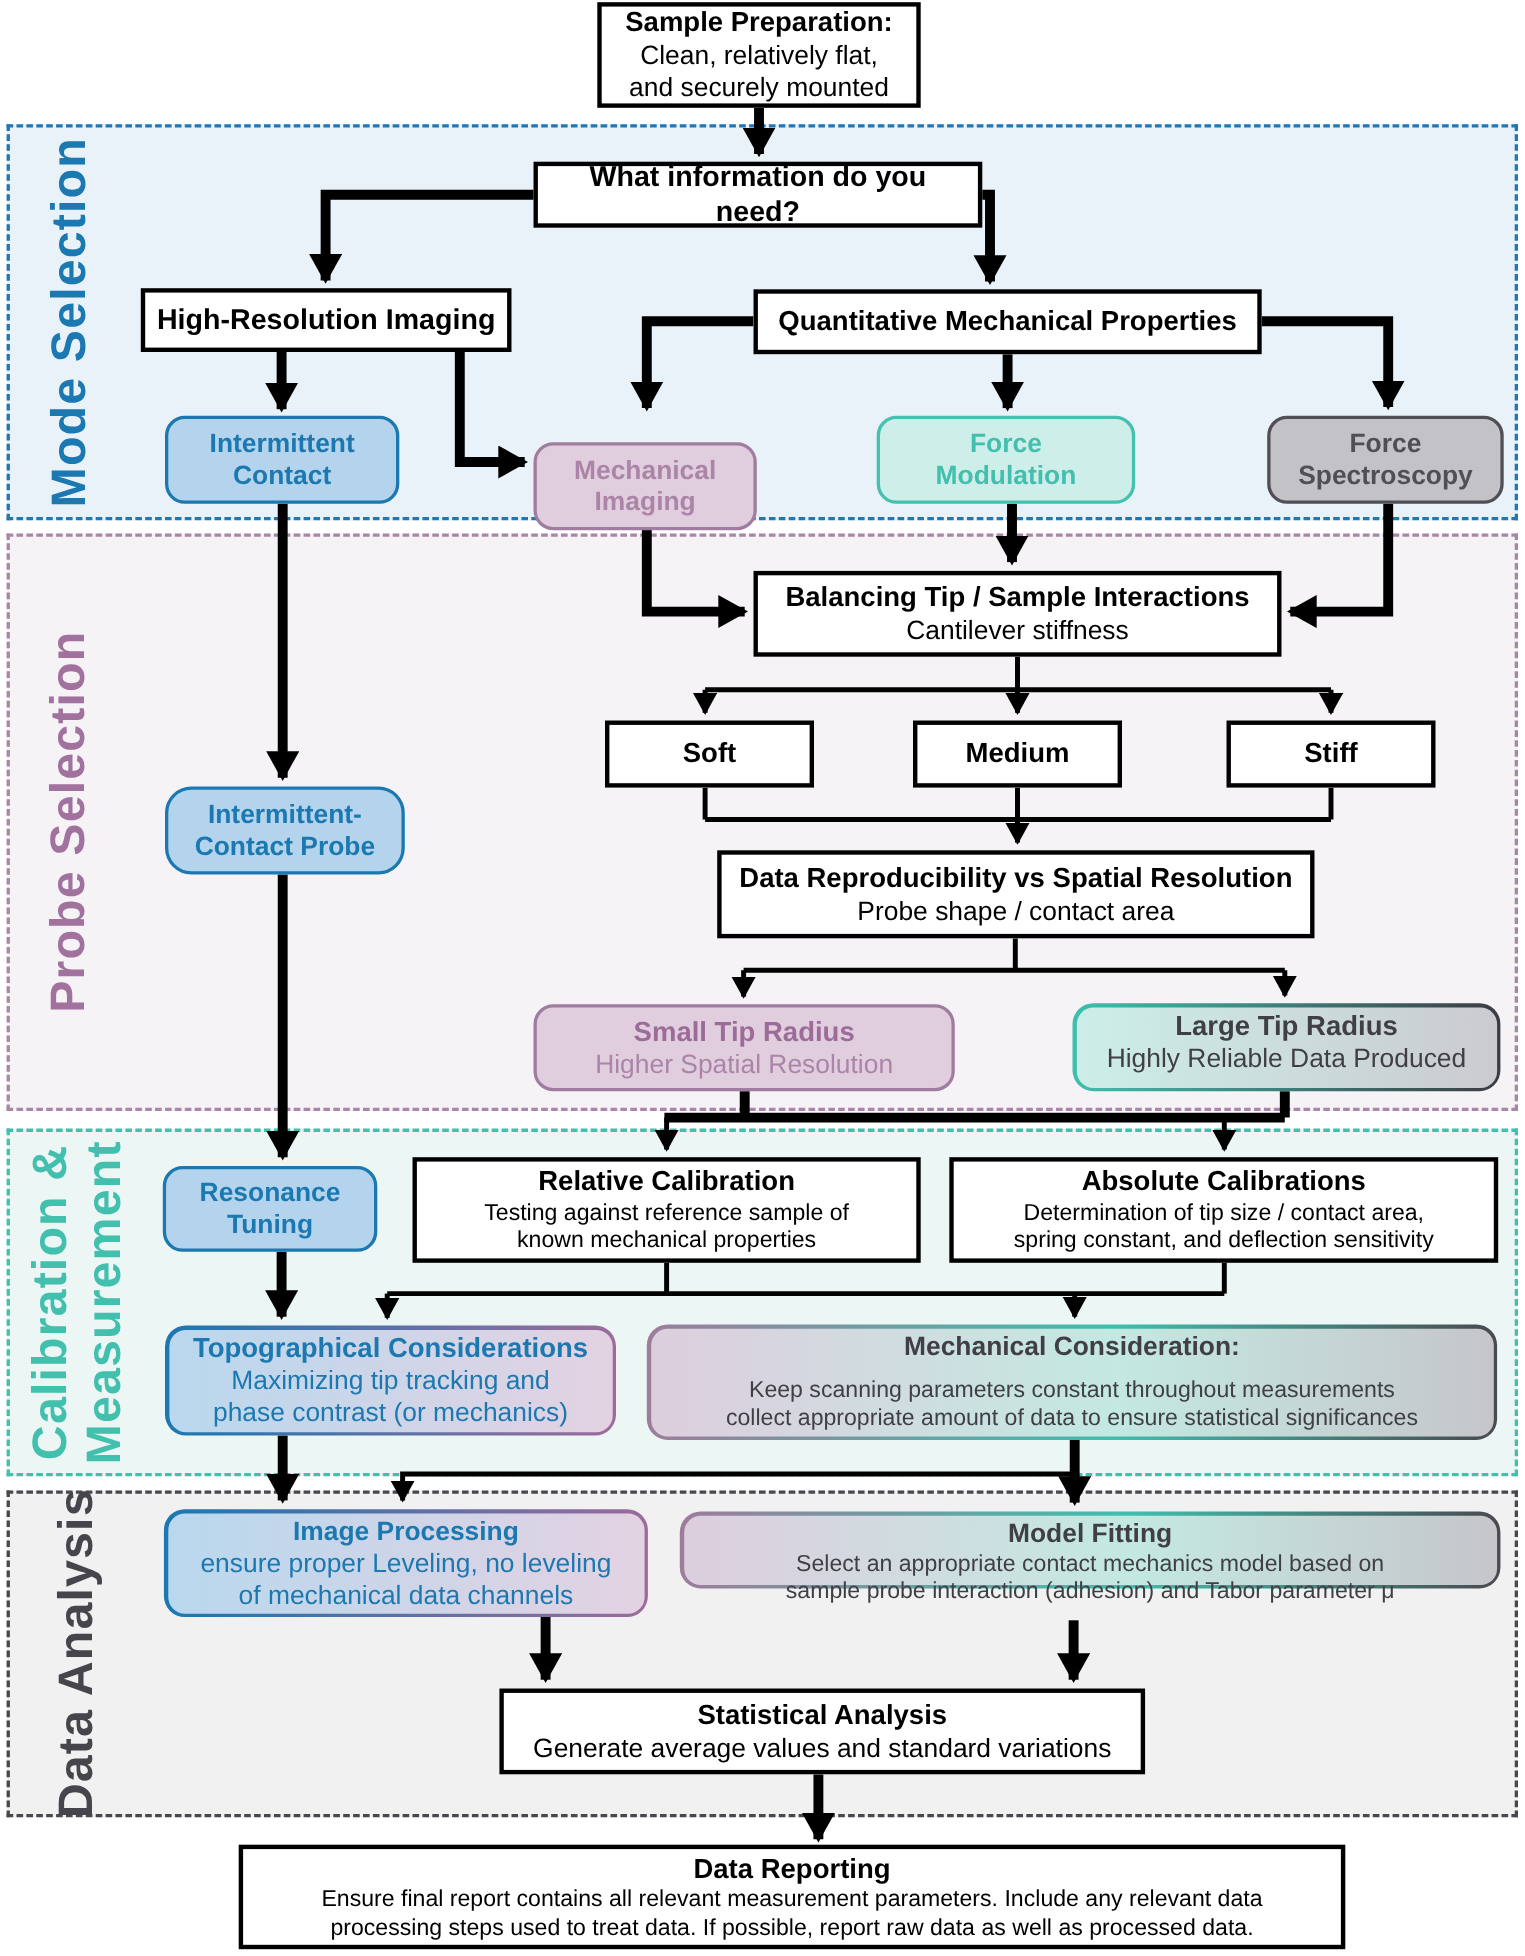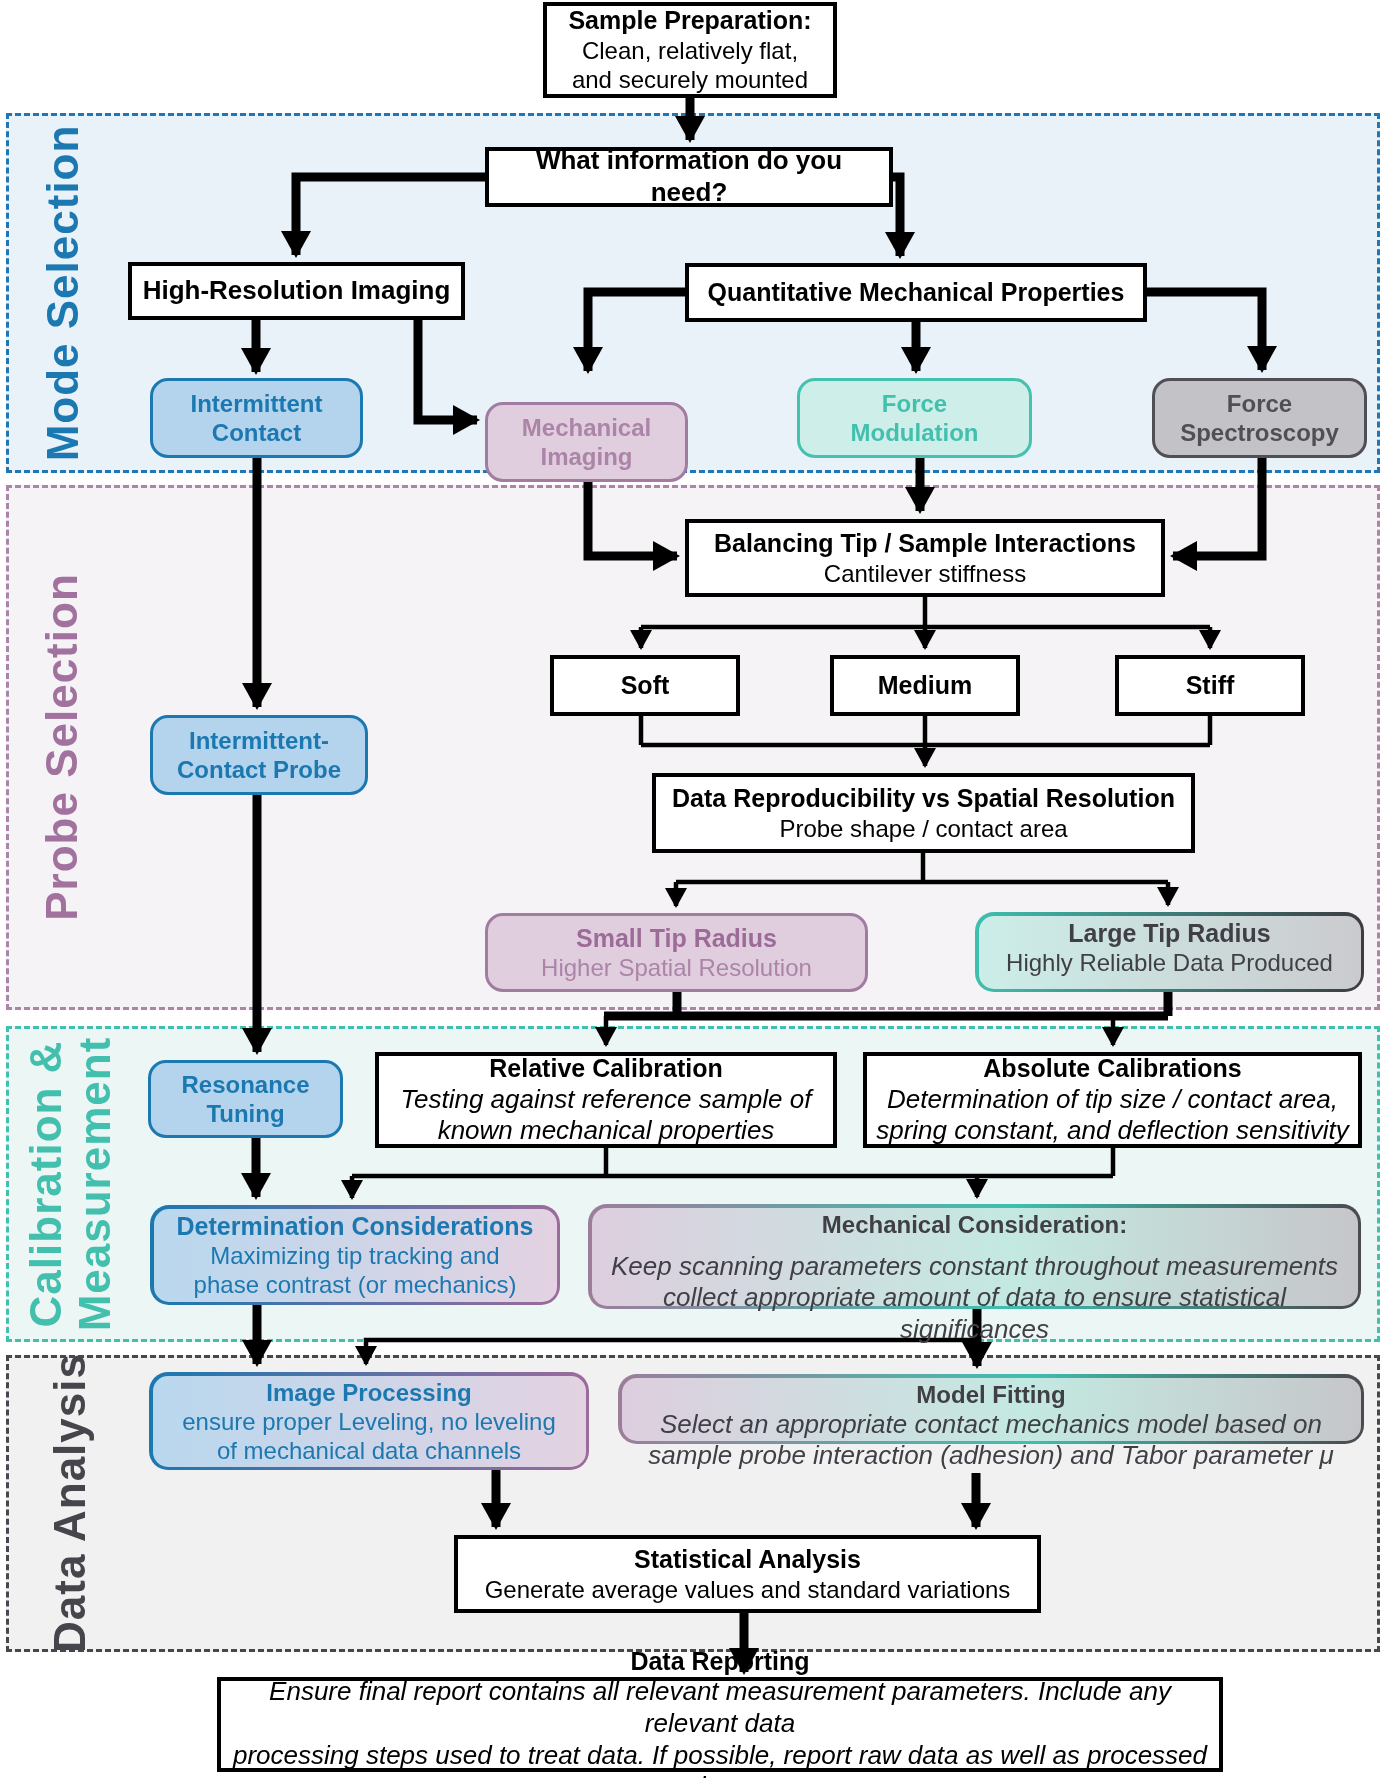--- a/index.html
+++ b/index.html
@@ -17,21 +17,21 @@
        text-align:center;color:#000;z-index:3;padding:2px 6px;}
   .rbox{position:absolute;box-sizing:border-box;border-radius:18px;border:3.5px solid;
         display:flex;flex-direction:column;justify-content:center;align-items:center;
         text-align:center;z-index:3;padding:2px 6px;}
   .gwrap{position:absolute;box-sizing:border-box;padding:3.5px;border-radius:19px;z-index:3;}
   .ginner{width:100%;height:100%;box-sizing:border-box;border-radius:15px;
           display:flex;flex-direction:column;justify-content:flex-start;align-items:center;
           text-align:center;padding:2px 8px;}
   .t{font-weight:700;white-space:pre-line;line-height:1.22;}
   .b{font-weight:400;white-space:pre-line;line-height:1.22;}
-  .fs23{font-size:26px;font-style:italic;} .fs24{font-size:24px;} .fs25{font-size:25px;} .fs26{font-size:26px;}
+  .fs23{font-size:21px;} .fs24{font-size:24px;} .fs25{font-size:25px;} .fs26{font-size:26px;}
   .c-blue{color:#1b78b0;} .c-mauve{color:#9c6b98;} .c-mauve2{color:#ab84a8;}
   .c-teal{color:#43bfae;} .c-gray{color:#4f4f55;} .c-dark{color:#3f3f45;}
   .blue-fill{background:#b3d4ec;border-color:#1b78b0;}
   .pink-fill{background:#e0cede;border-color:#a07da0;}
   .teal-fill{background:#cdeee9;border-color:#45c1b0;}
   .gray-fill{background:#c3c2c7;border-color:#4f4f55;}
   svg.conn{position:absolute;left:0;top:0;z-index:2;}
   .thick{stroke:#000;stroke-width:9;fill:none;}
   .thin{stroke:#000;stroke-width:4.5;fill:none;}
 </style>
@@ -153,21 +153,21 @@
   <div class="box" style="left:550px;top:655px;width:190px;height:61px;">
     <div class="t fs25">Soft</div>
   </div>
   <div class="box" style="left:830px;top:655px;width:190px;height:61px;">
     <div class="t fs25">Medium</div>
   </div>
   <div class="box" style="left:1115px;top:655px;width:190px;height:61px;">
     <div class="t fs25">Stiff</div>
   </div>
 
-  <div class="rbox blue-fill" style="left:150px;top:715px;width:218px;height:80px;">
+  <div class="rbox blue-fill" style="left:150px;top:715px;width:218px;height:80px;border-radius:24px;">
     <div class="t fs24 c-blue">Intermittent-
 Contact Probe</div>
   </div>
 
   <div class="box" style="left:652px;top:773px;width:543px;height:80px;">
     <div class="t fs25">Data Reproducibility vs Spatial Resolution</div>
     <div class="b fs24">Probe shape / contact area</div>
   </div>
 
   <div class="rbox pink-fill" style="left:485px;top:913px;width:383px;height:79px;">
@@ -194,21 +194,21 @@
   </div>
 
   <div class="box" style="left:863px;top:1052px;width:499px;height:96px;">
     <div class="t fs25">Absolute Calibrations</div>
     <div class="b fs23">Determination of tip size / contact area,
 spring constant, and deflection sensitivity</div>
   </div>
 
   <div class="gwrap" style="left:150px;top:1205px;width:410px;height:100px;background:linear-gradient(90deg,#1b78b0,#9c6b9c);">
     <div class="ginner" style="background:linear-gradient(90deg,#b9d8ee,#e3d2e2);">
-      <div class="t fs25 c-blue">Determination Considerations</div>
+      <div class="t fs25 c-blue">Topographical Considerations</div>
       <div class="b fs24 c-blue">Maximizing tip tracking and
 phase contrast (or mechanics)</div>
     </div>
   </div>
 
   <div class="gwrap" style="left:588px;top:1204px;width:773px;height:105px;background:linear-gradient(90deg,#9c7d9a,#3fbfae 55%,#4a4a50);">
     <div class="ginner" style="background:linear-gradient(90deg,#ddcede,#c3e9e1 55%,#c6c6ca);gap:12px;">
       <div class="t fs24 c-dark">Mechanical Consideration:</div>
       <div class="b fs23 c-dark">Keep scanning parameters constant throughout measurements
 collect appropriate amount of data to ensure statistical significances</div>

